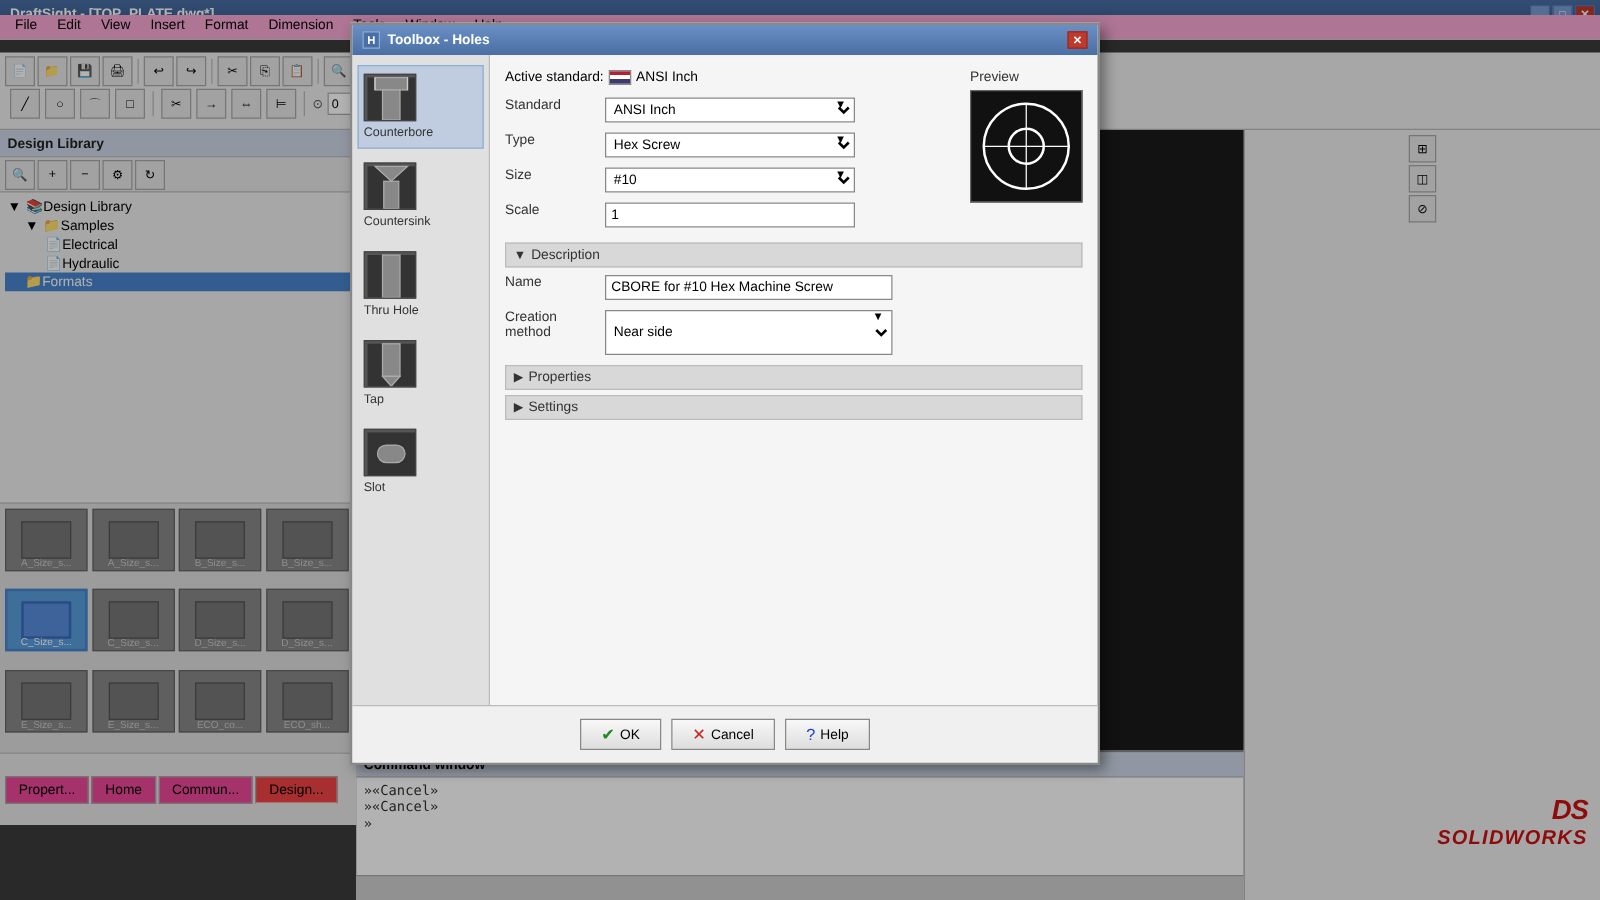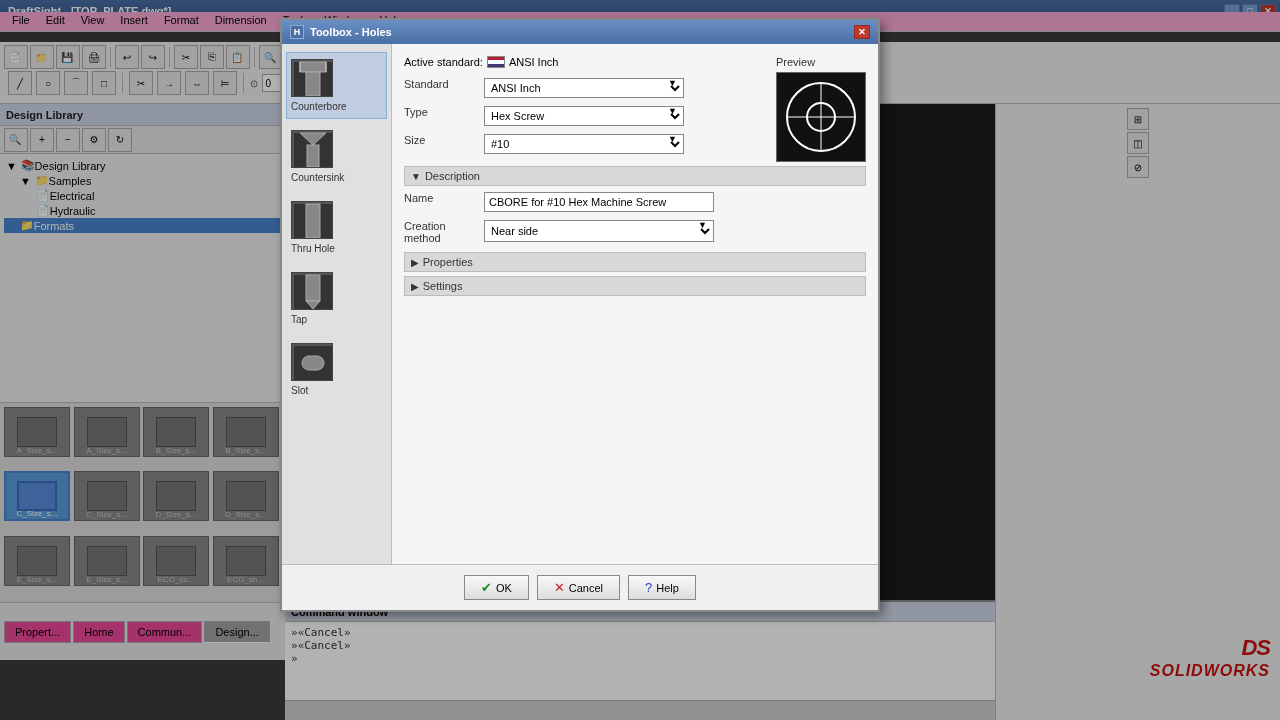--- a/index.html
+++ b/index.html
@@ -196,21 +196,21 @@
       padding: 0 4px;
     }
     .tab-btn {
       padding: 4px 10px;
       background: #ec4899;
       border: 1px solid #aaa;
       cursor: pointer;
       font-size: 11px;
     }
     .tab-btn.active {
-      background: #a3a3a3;
+      background: #ef4444;
       border-bottom-color: #fff;
     }
 
     
     .command-window {
       position: absolute;
       bottom: 0; left: 285px;
       right: 285px;
       height: 120px;
       background: #fff;
@@ -449,21 +449,21 @@
       height: 20px;
       border: 1px solid #888;
       background: white;
       font-size: 11px;
       padding: 0 4px;
     }
 
     
     .creation-select {
       width: 230px;
-      height: 22px;
+      height: 36px;
       border: 1px solid #888;
       background: white;
       font-size: 11px;
       padding: 0 2px;
     }
 
     
     .expand-section {
       display: flex;
       align-items: center;
@@ -835,20 +835,24 @@
         </div>
         <div class="form-row">
           <span class="form-label">Size</span>
           <select class="form-select">
             <option>#10</option>
             <option>#8</option>
             <option>#6</option>
           </select>
           <span style="margin-left:-16px;pointer-events:none;font-size:9px;">▼</span>
         </div>
+        <div class="form-row">
+          <span class="form-label">Scale</span>
+          <input class="form-input" type="text" value="1" style="">
+        </div>
 
         <div style="margin-top:12px; margin-bottom:6px;">
           <div class="section-divider">
             <span class="section-arrow">▼</span>
             <span>Description</span>
           </div>
           <div class="form-row">
             <span class="form-label">Name</span>
             <input class="name-input" type="text" value="CBORE for #10 Hex Machine Screw" style="">
           </div>

